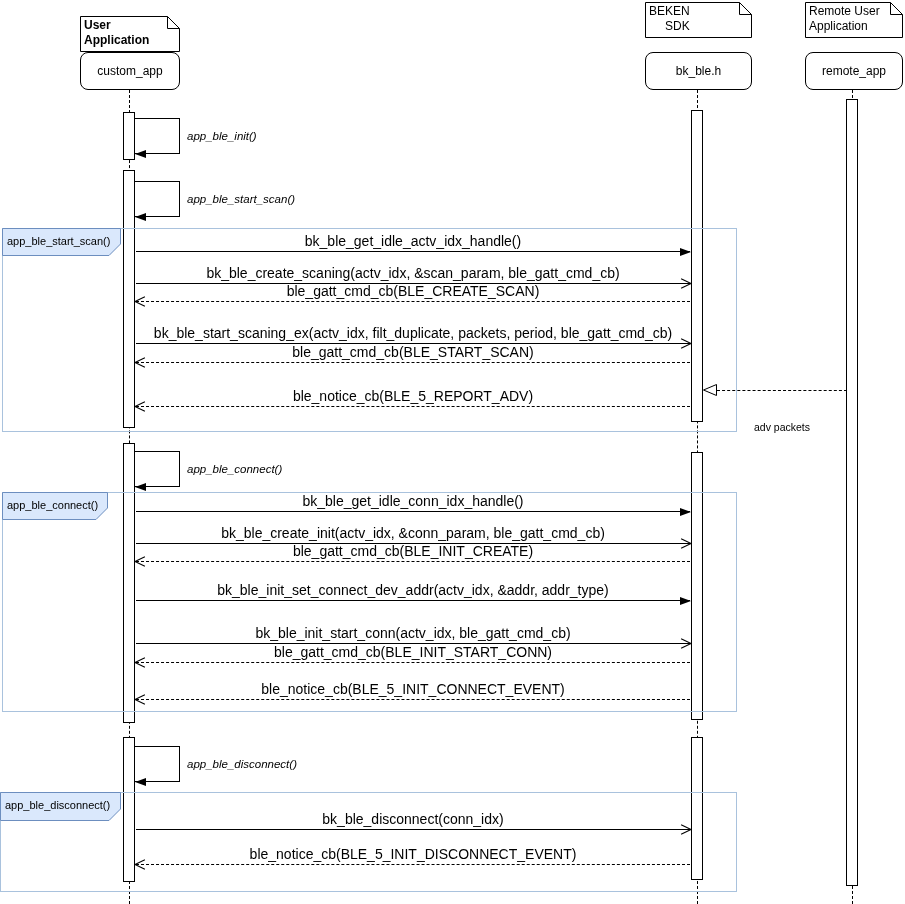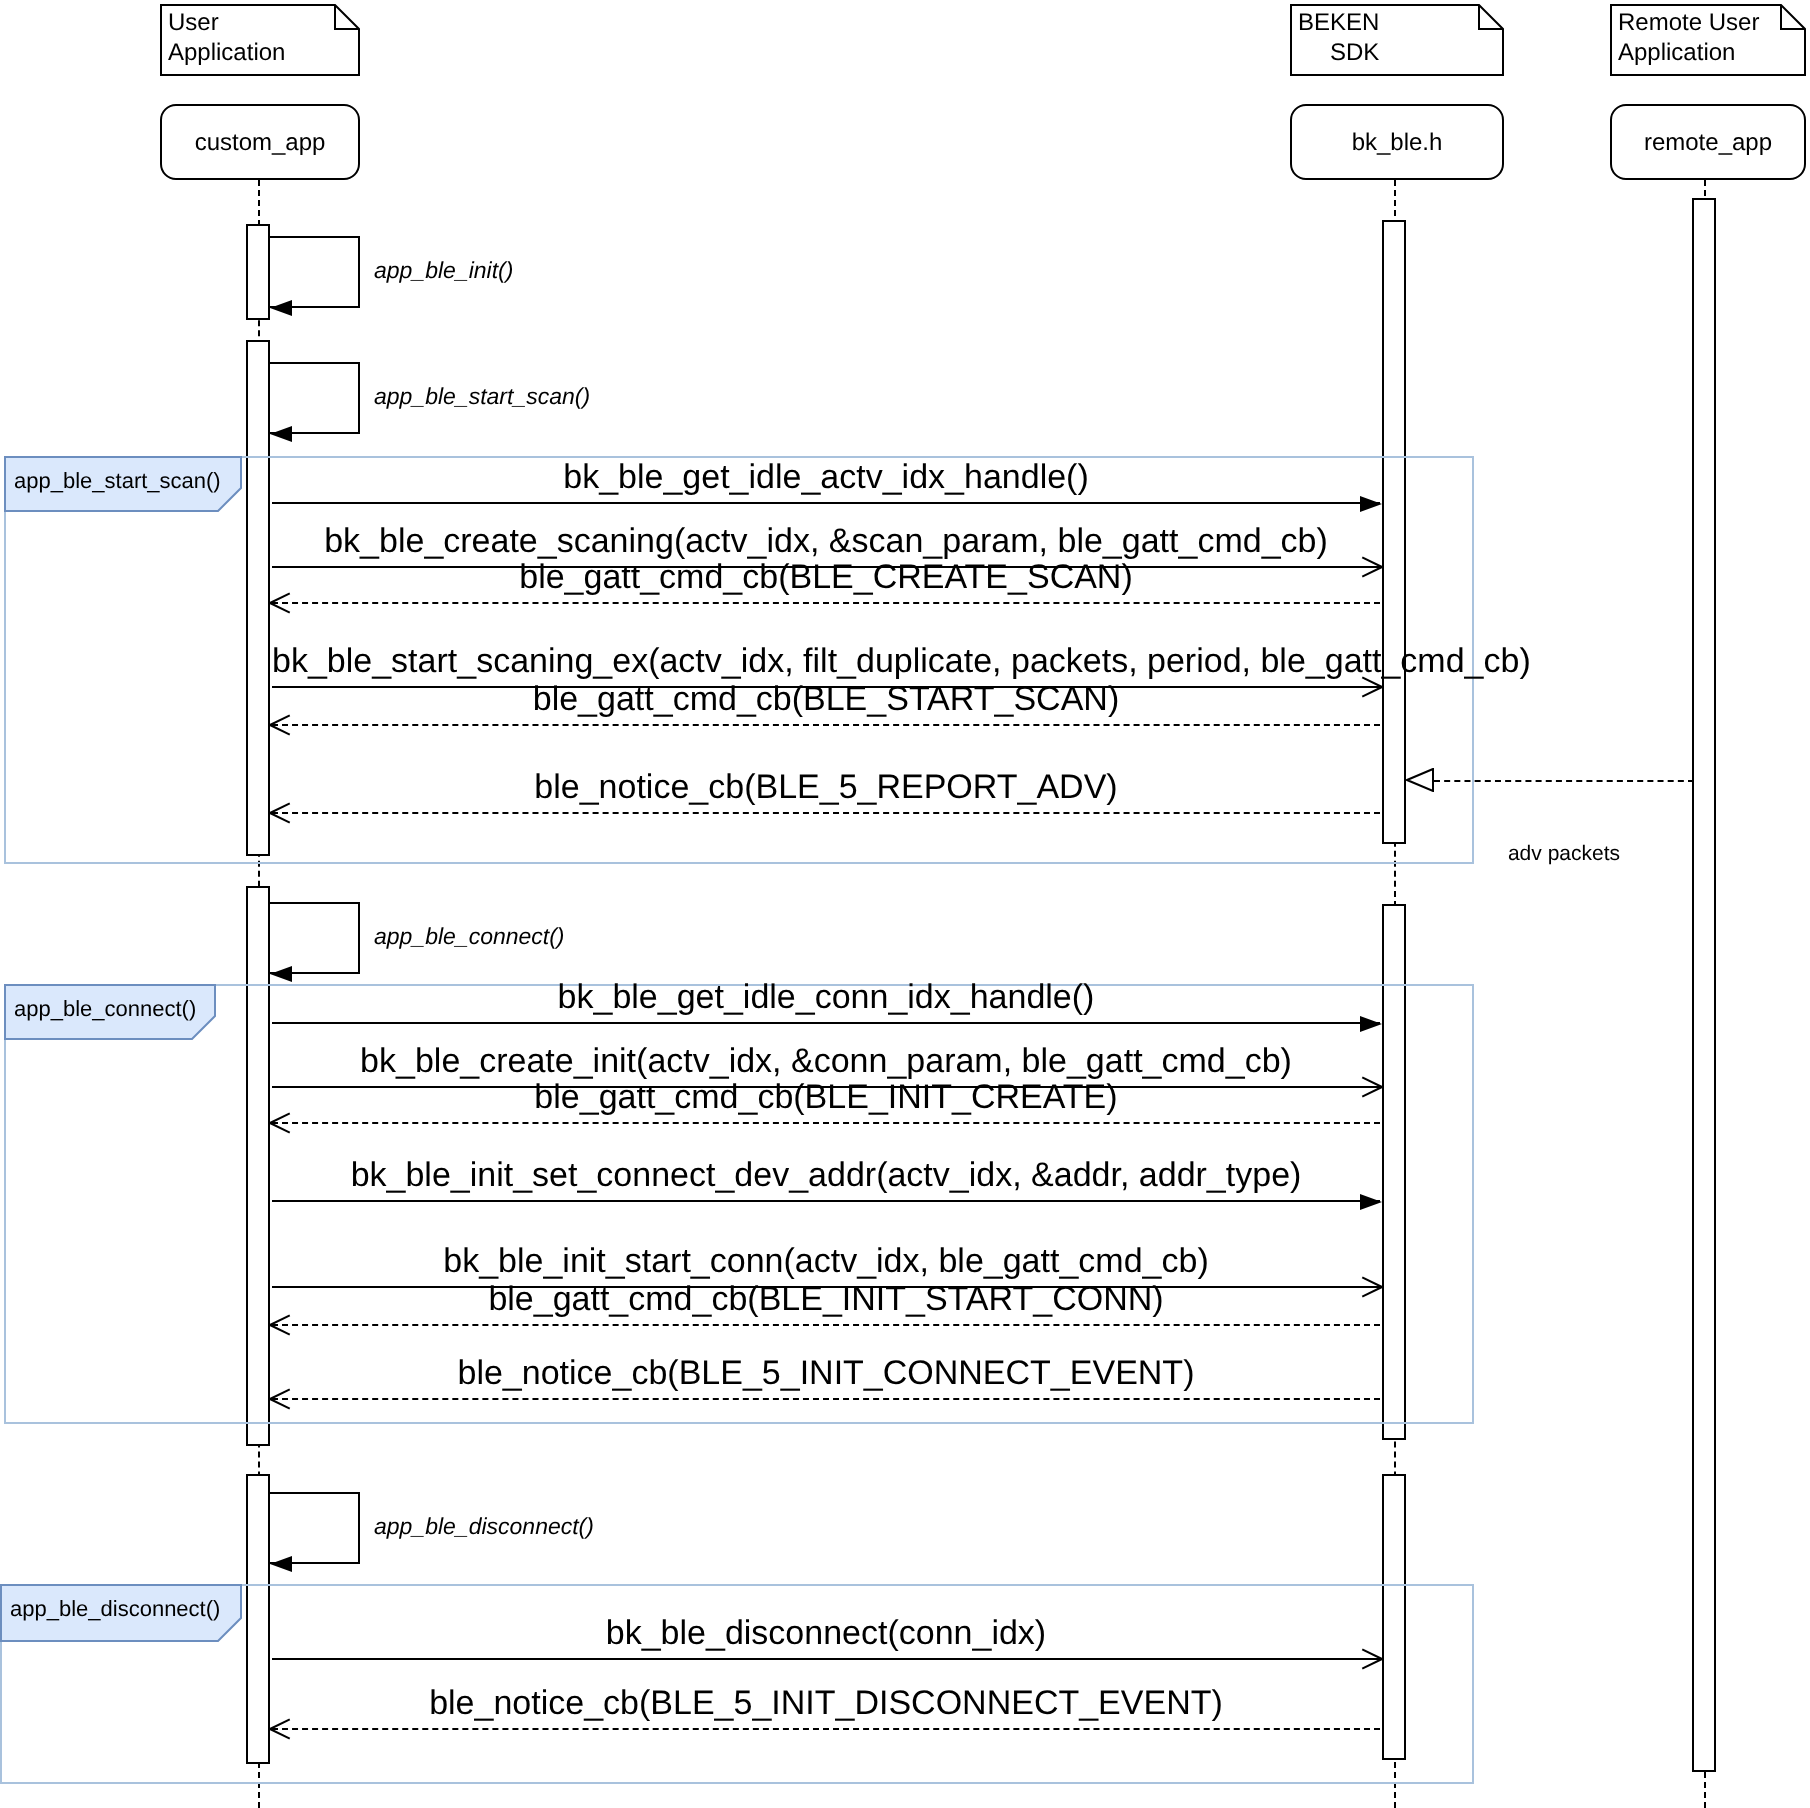--- a/index.html
+++ b/index.html
@@ -31,21 +31,21 @@
     border:1px solid #000; border-left:none; z-index:5;font-style:italic; }
   .selfmsg .ret { position:absolute; left:0; bottom:-5px; width:0; height:0;
     border-right:11px solid #000; border-top:4px solid transparent; border-bottom:4px solid transparent; }
   .selfmsg .lbl { position:absolute; left:52px; top:50%; transform:translateY(-50%);
     font-size:11.5px; white-space:nowrap; }
   
   .msg { position:absolute; left:136px; width:554px; height:0; z-index:5; }
   .msg .line { position:absolute; left:0; right:0; top:0; border-top:1px solid #000; }
   .msg.dashed .line { border-top-style:dashed; }
   .msg .lbl { position:absolute; left:0; right:0; bottom:2px; text-align:center;
-    font-size:17px; white-space:nowrap;margin-top:44px; }
+    font-size:14px; white-space:nowrap;margin-top:44px; }
   .head { position:absolute; top:0; width:0; height:0; }
   .head.filled-right { right:-1px; top:-3.5px; border-left:11px solid #000;
     border-top:4px solid transparent; border-bottom:4px solid transparent; }
   .head.open-right::before, .head.open-right::after { content:""; position:absolute;
     right:-1px; top:0; width:11px; height:1px; background:#000; }
   .head.open-right { right:0; }
   .head.open-right::before { transform:rotate(-26deg); transform-origin:100% 50%; }
   .head.open-right::after  { transform:rotate(26deg);  transform-origin:100% 50%; }
   .head.open-left { left:0; }
   .head.open-left::before, .head.open-left::after { content:""; position:absolute;
@@ -62,21 +62,21 @@
 </style>
 </head>
 <body>
 
 <div id="canvas">
 
   <div class="lifeline" style="left:129px; top:90px; height:814px;"></div>
   <div class="lifeline" style="left:697px; top:90px; height:814px;"></div>
   <div class="lifeline" style="left:852px; top:90px; height:814px;"></div>
 
-  <div class="note" style="left:80px; top:2px; width:112px; height:36px;">
+  <div class="note" style="left:80px; top:16px; width:112px; height:36px;font-weight:bold;">
     <svg width="100" height="36">
       <path d="M0.5,0.5 L87.5,0.5 L99.5,12.5 L99.5,35.5 L0.5,35.5 Z" fill="#ffffff" stroke="#000000"></path>
       <path d="M87.5,0.5 L87.5,12.5 L99.5,12.5" fill="none" stroke="#000000"></path>
     </svg>
     <div class="txt">
       <div>User</div>
       <div>Application</div>
     </div>
   </div>
   <div class="note" style="left:645px; top:2px; width:107px; height:36px;text-align:right;">

